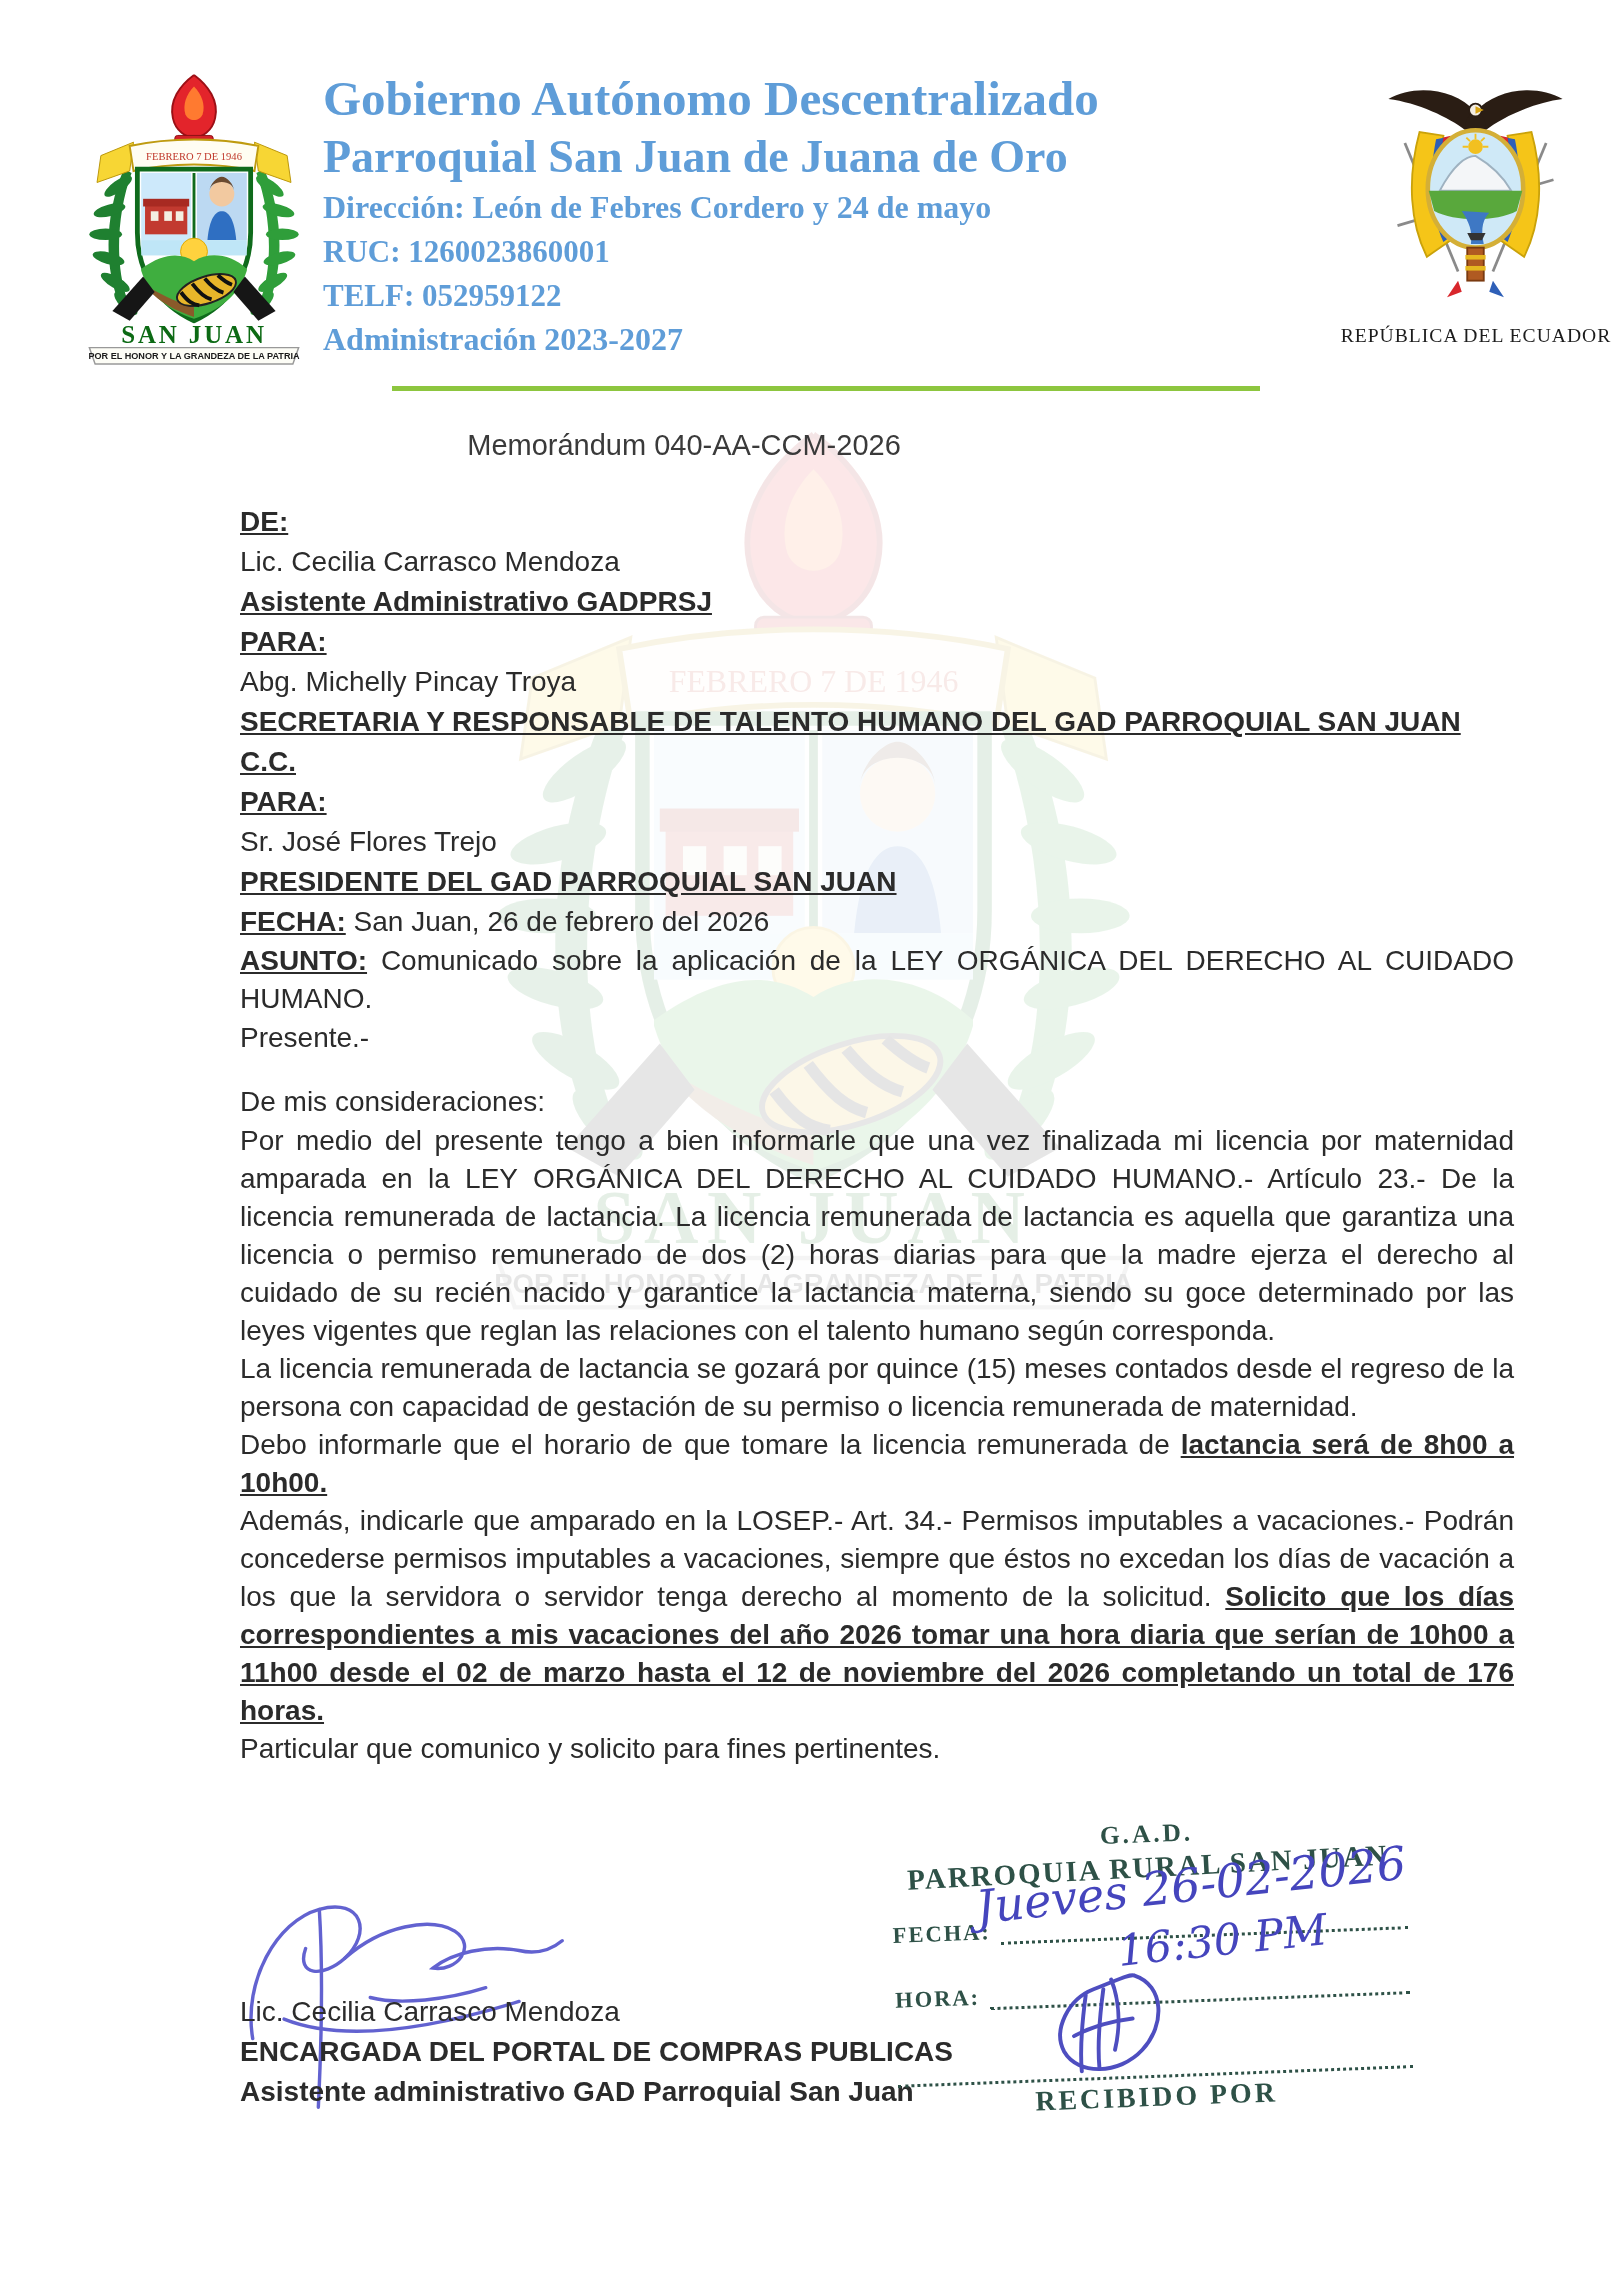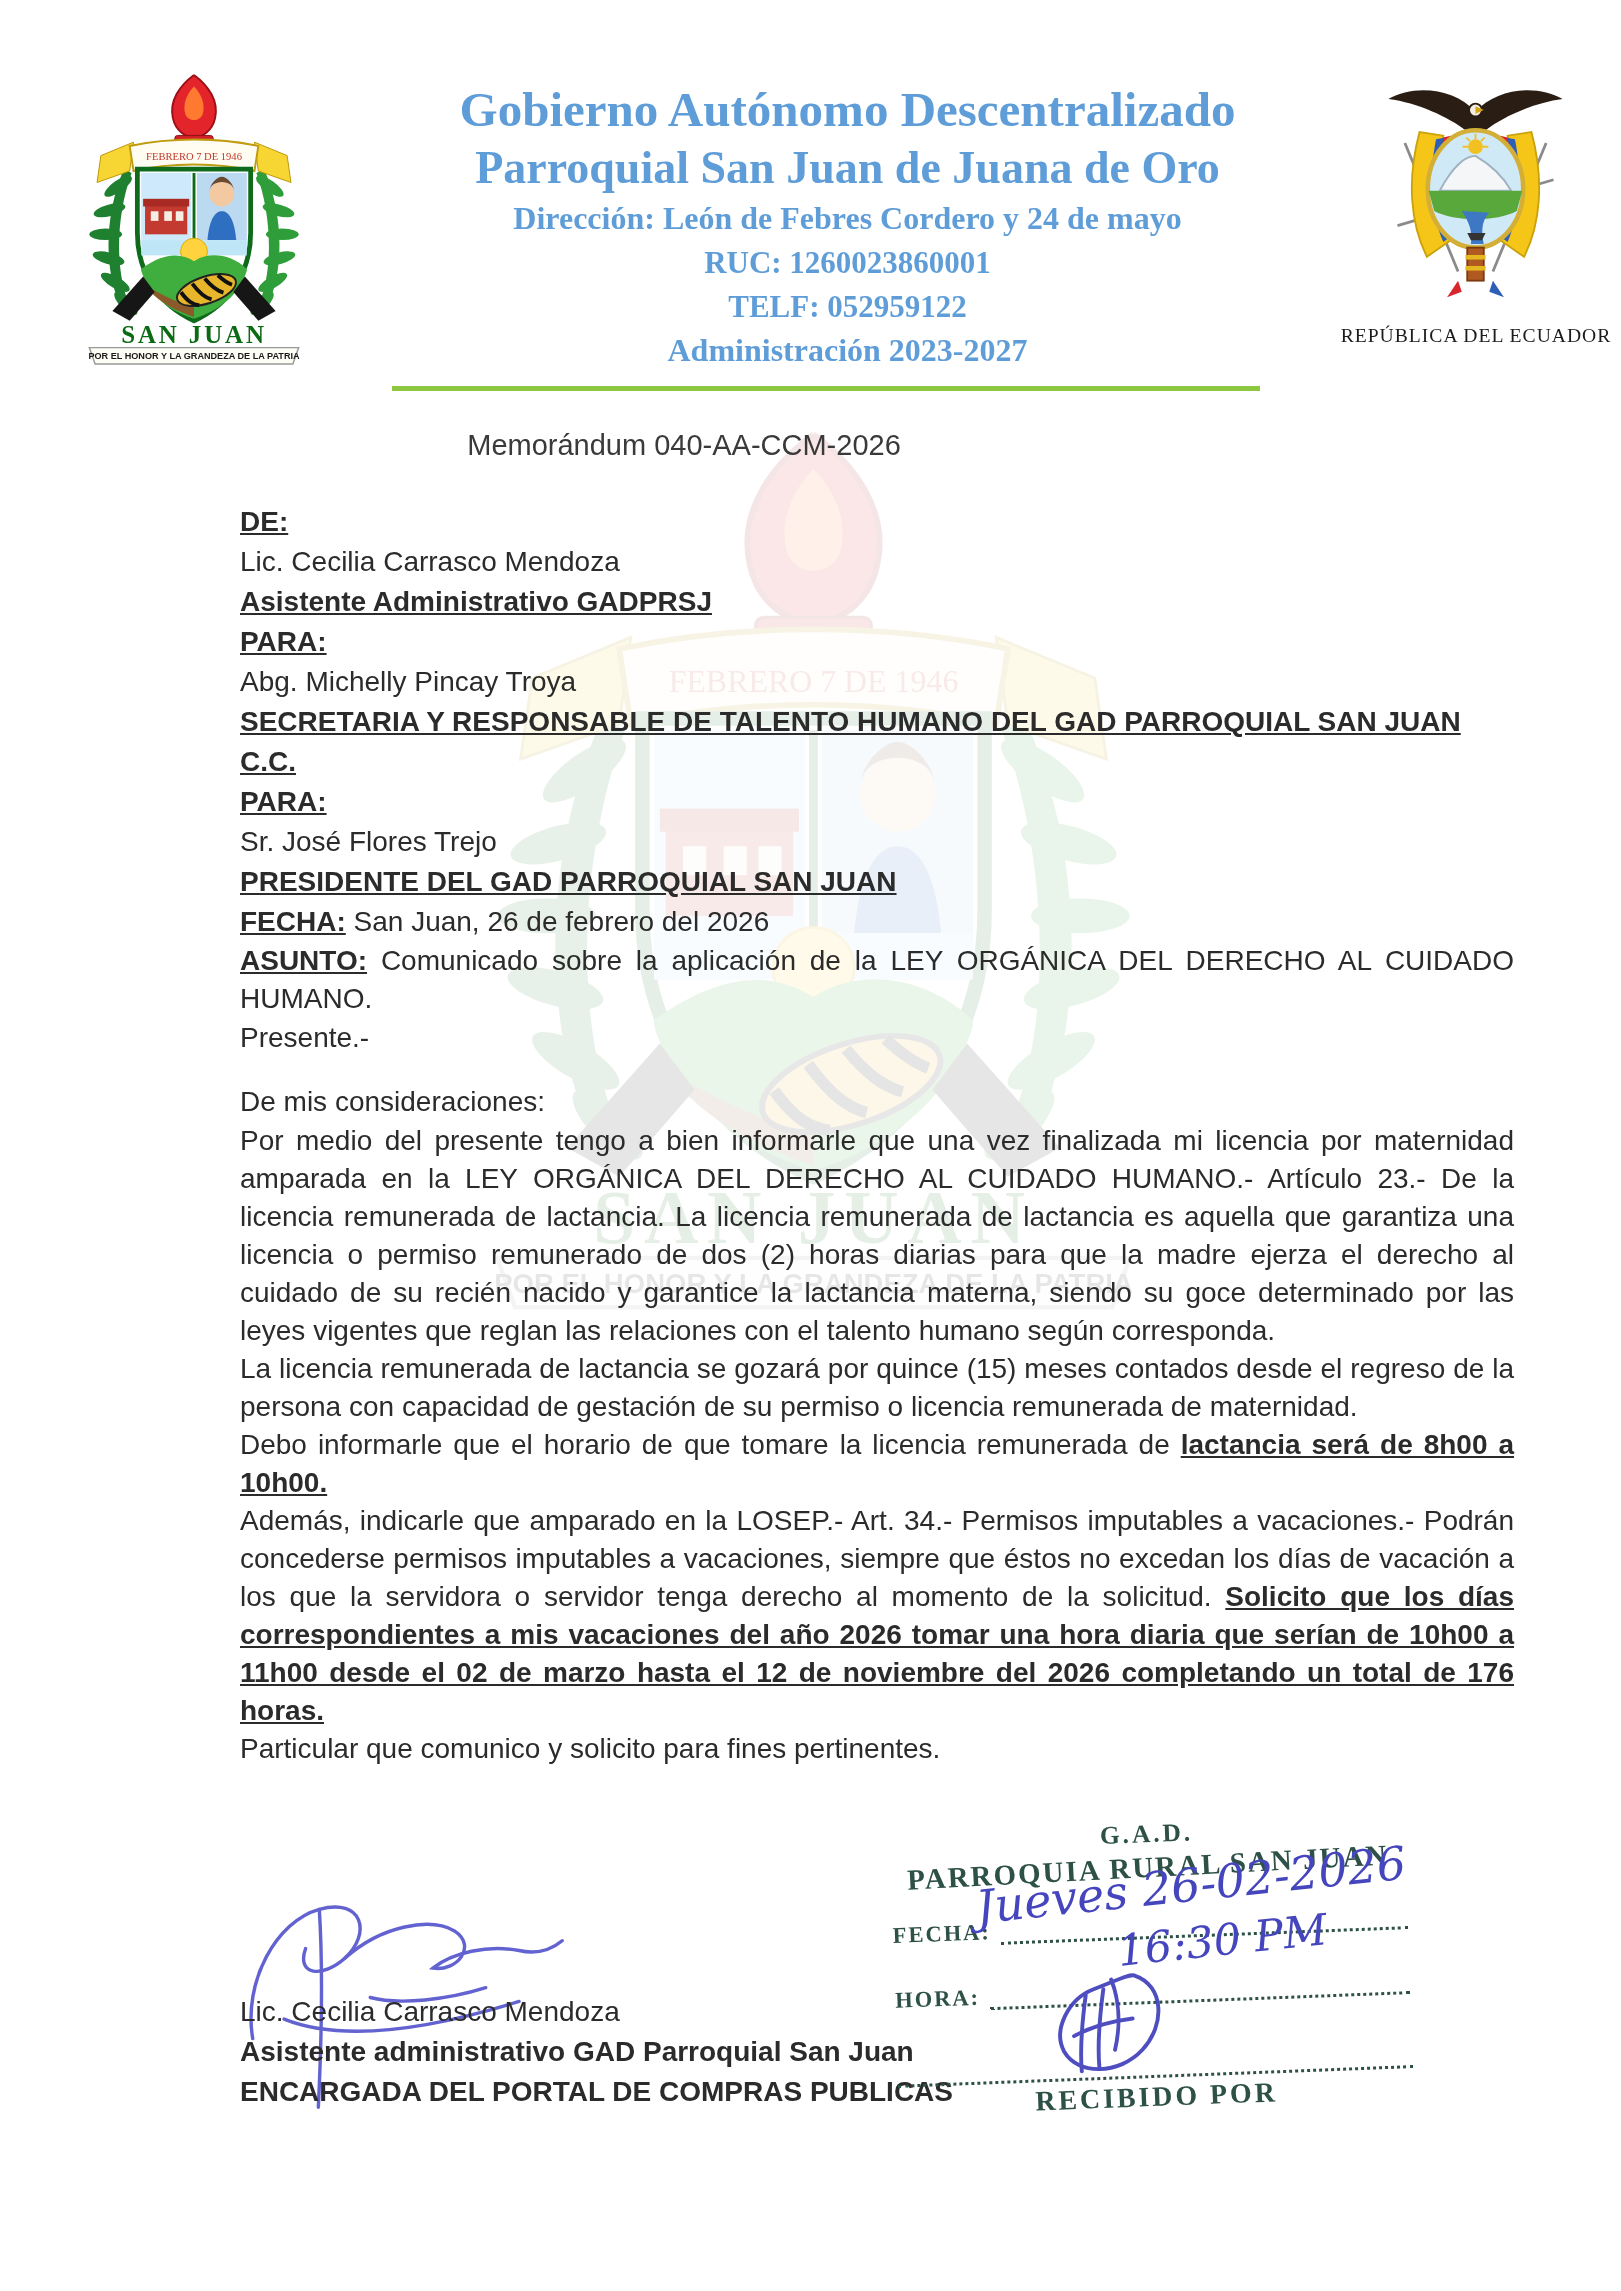--- a/index.html
+++ b/index.html
@@ -9,21 +9,21 @@
     margin:0 auto;
   }
   
   .emblem-left{position:absolute;left:74px;top:69px;}
   .emblem-right{position:absolute;left:1370px;top:65px;}
   .emblem-right-caption{
     position:absolute;left:1329px;top:325px;width:294px;text-align:center;
     font-family:"Liberation Serif",serif;font-size:19.6px;letter-spacing:1px;color:#1c1c1c;
   }
   .header-text{
-    position:absolute;left:323px;top:80px;width:1049px;text-align:center;
+    position:absolute;left:323px;top:69px;width:1049px;
     font-family:"Liberation Serif",serif;font-weight:bold;color:#5f9dd8;
   }
   .ht-1{font-size:49px;line-height:59px;}
   .ht-2{font-size:46px;line-height:57px;}
   .ht-3{font-size:32px;line-height:45px;}
   .ht-4{font-size:31px;line-height:44px;}
   .ht-5{font-size:31px;line-height:44px;}
   .ht-6{font-size:32px;line-height:43px;}
   .green-divider{position:absolute;left:392px;top:386px;width:868px;height:4.9px;background:#8dc63f;}
   
@@ -256,22 +256,22 @@
         <path d="M124,80 C162,46 212,38 236,52 C260,68 238,94 214,90 C234,74 270,66 302,72 C320,76 334,72 346,62"></path>
         <path d="M98,30 C102,94 100,170 97,232"></path>
         <path d="M62,142 C122,166 212,152 302,124"></path>
         <path d="M150,120 C180,128 230,122 268,110"></path>
       </g>
     </svg>
   </div>
 
   <div class="signer">
     <div>Lic. Cecilia Carrasco Mendoza</div>
+    <div class="b">ENCARGADA DEL PORTAL DE COMPRAS PUBLICAS</div>
     <div class="b">Asistente administrativo GAD Parroquial San Juan</div>
-    <div class="b">ENCARGADA DEL PORTAL DE COMPRAS PUBLICAS</div>
   </div>
 
   <div class="stamp">
     <div class="stamp-line1">G.A.D.</div>
     <div class="stamp-line2">PARROQUIA RURAL SAN JUAN</div>
     <div class="stamp-row">
       <span class="stamp-label">FECHA:</span>
       <span class="stamp-dots"></span>
     </div>
     <div class="stamp-row hora">

